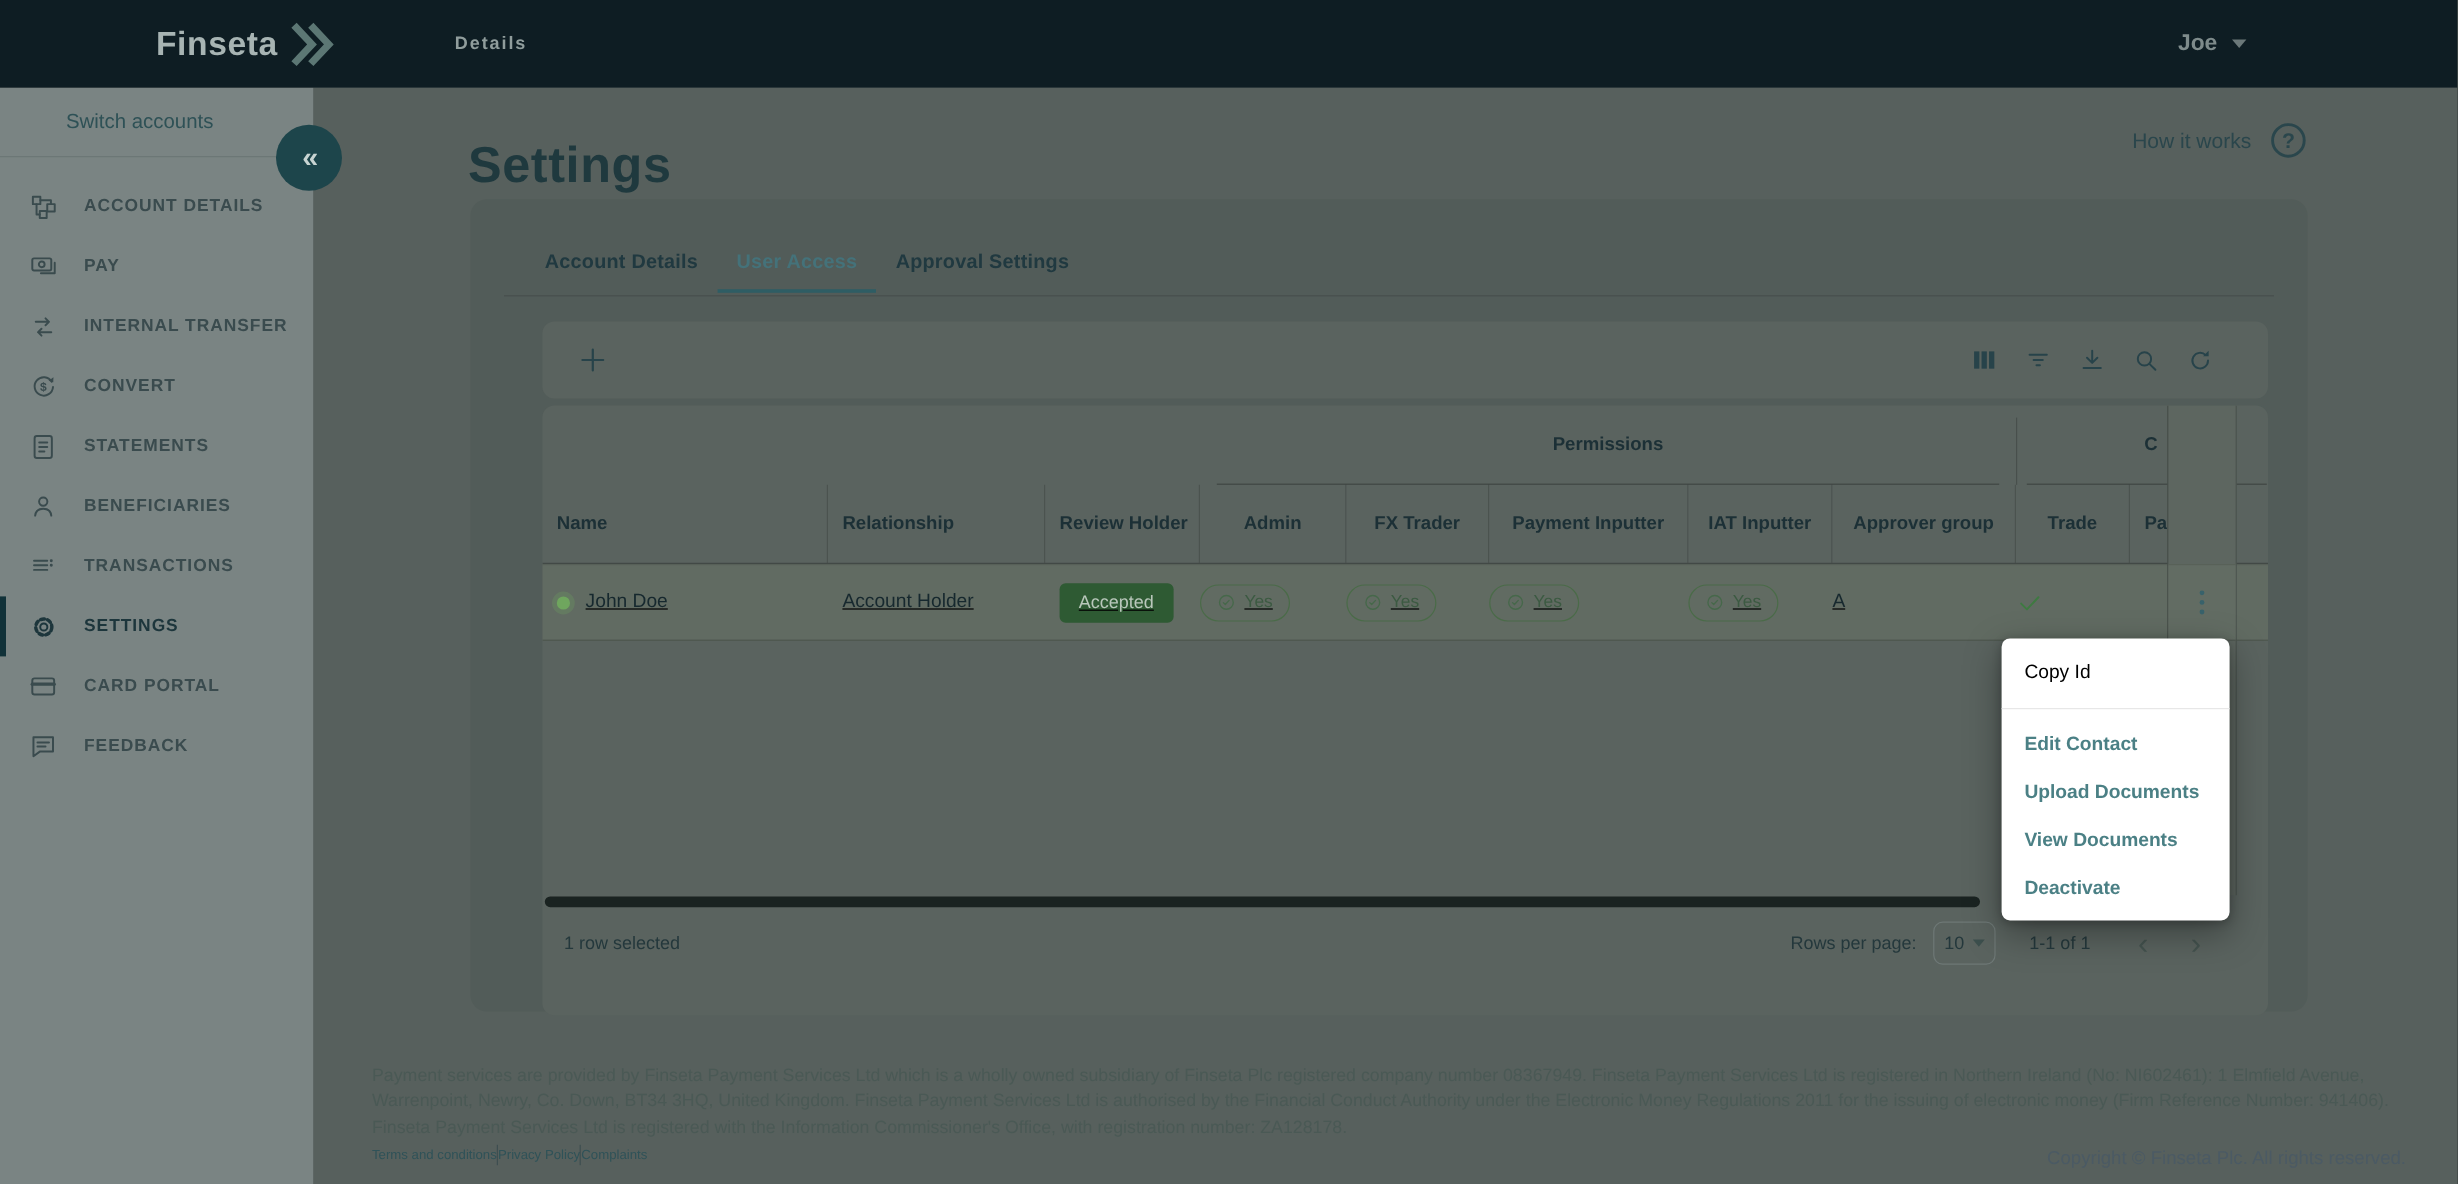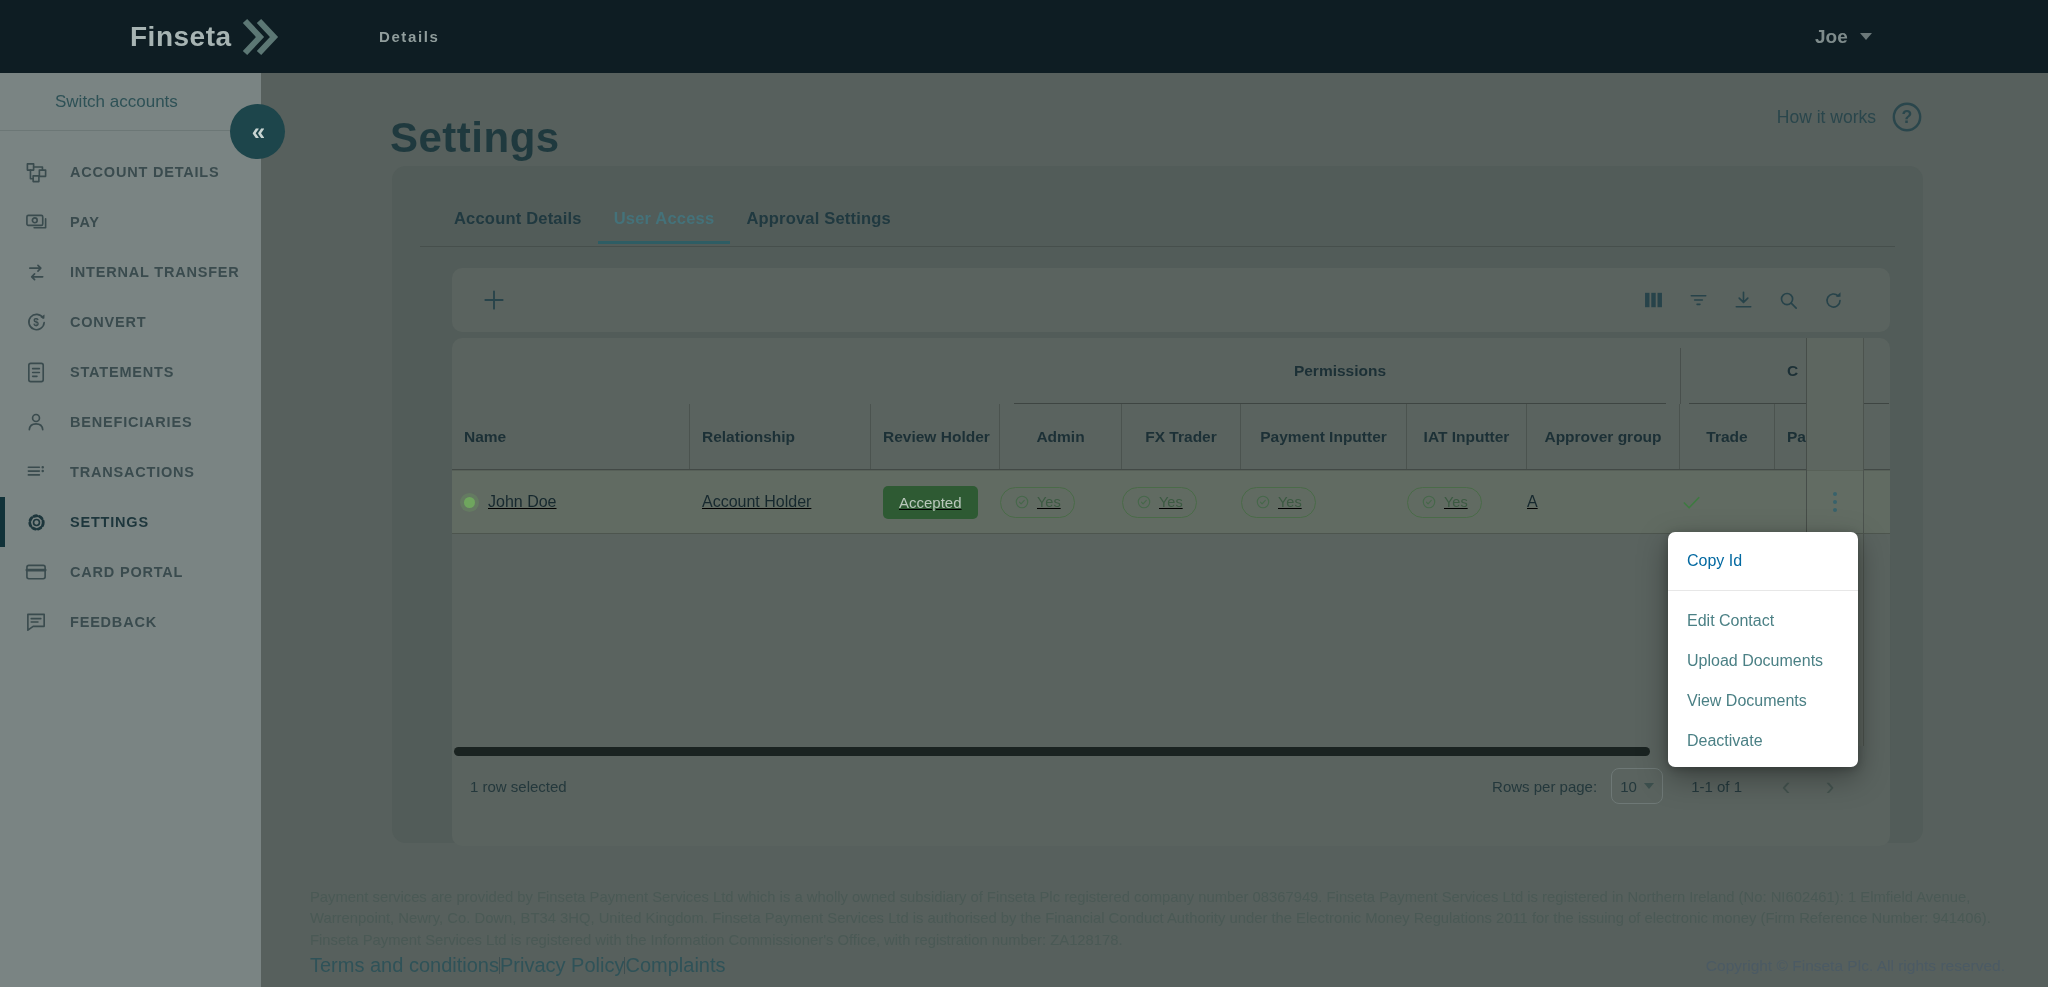--- a/index.html
+++ b/index.html
@@ -94,28 +94,28 @@
   .rpp-select{width:52px;height:36px;border:1.5px solid #6e7876;border-radius:8px;display:flex;
               align-items:center;justify-content:center;gap:7px;color:#24383c;font-size:15px;box-sizing:border-box;}
   .rpp-select .caret{border-top-color:#3c4f4d;border-left-width:5px;border-right-width:5px;border-top-width:6px;}
   .range{margin-left:28px;}
   .pagechev{width:44px;text-align:center;font-size:26px;color:#44534f;line-height:1;}
   .pagechev.first{margin-left:22px;}
 
   
   .menu{position:absolute;left:1668px;top:532px;width:190px;background:#ffffff;border-radius:7px;
         box-shadow:0 10px 30px rgba(0,0,0,.35),0 2px 8px rgba(0,0,0,.22);z-index:30;padding-bottom:6px;}
-  .menu-first{height:58px;display:flex;align-items:center;padding-left:19px;color:#0369a1;font-size:16px;}
+  .menu-first{height:58px;display:flex;align-items:center;padding-left:19px;color:#000000;font-size:16px;}
   .menu-divider{height:1px;background:#e7e7e7;}
   .menu-rest{padding-top:10px;}
-  .menu-item{height:40px;display:flex;align-items:center;padding-left:19px;color:#4b8085;font-size:16px;}
+  .menu-item{height:40px;display:flex;align-items:center;padding-left:19px;color:#4b8085;font-size:16px;font-weight:bold;}
 
   
   .legal{position:absolute;left:310px;top:872px;width:1700px;color:#4a5955;font-size:14.8px;line-height:21.5px;}
-  .links{position:absolute;left:310px;top:954px;display:flex;align-items:center;font-size:20px;}
+  .links{position:absolute;left:310px;top:954px;display:flex;align-items:center;font-size:11px;}
   .link{color:#2f5258;}
   .link-sep{width:0;height:17px;border-left:1.7px solid #3e4e50;}
   .copyright{position:absolute;right:43px;top:957px;color:#4b5a64;font-size:15.5px;}
 
   svg{display:block;}
 </style>
 </head>
 <body>
 
 <div id="root">

